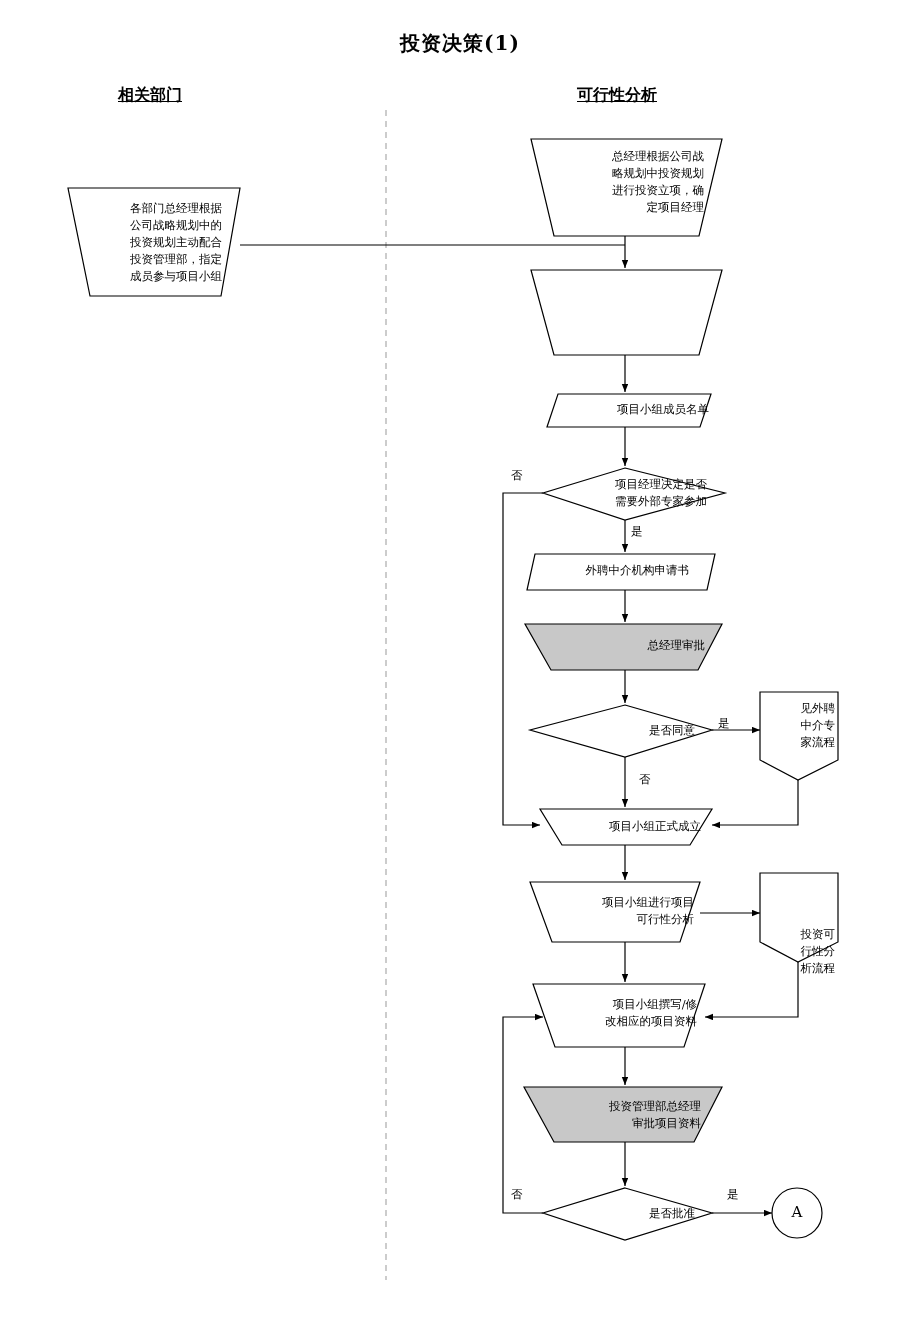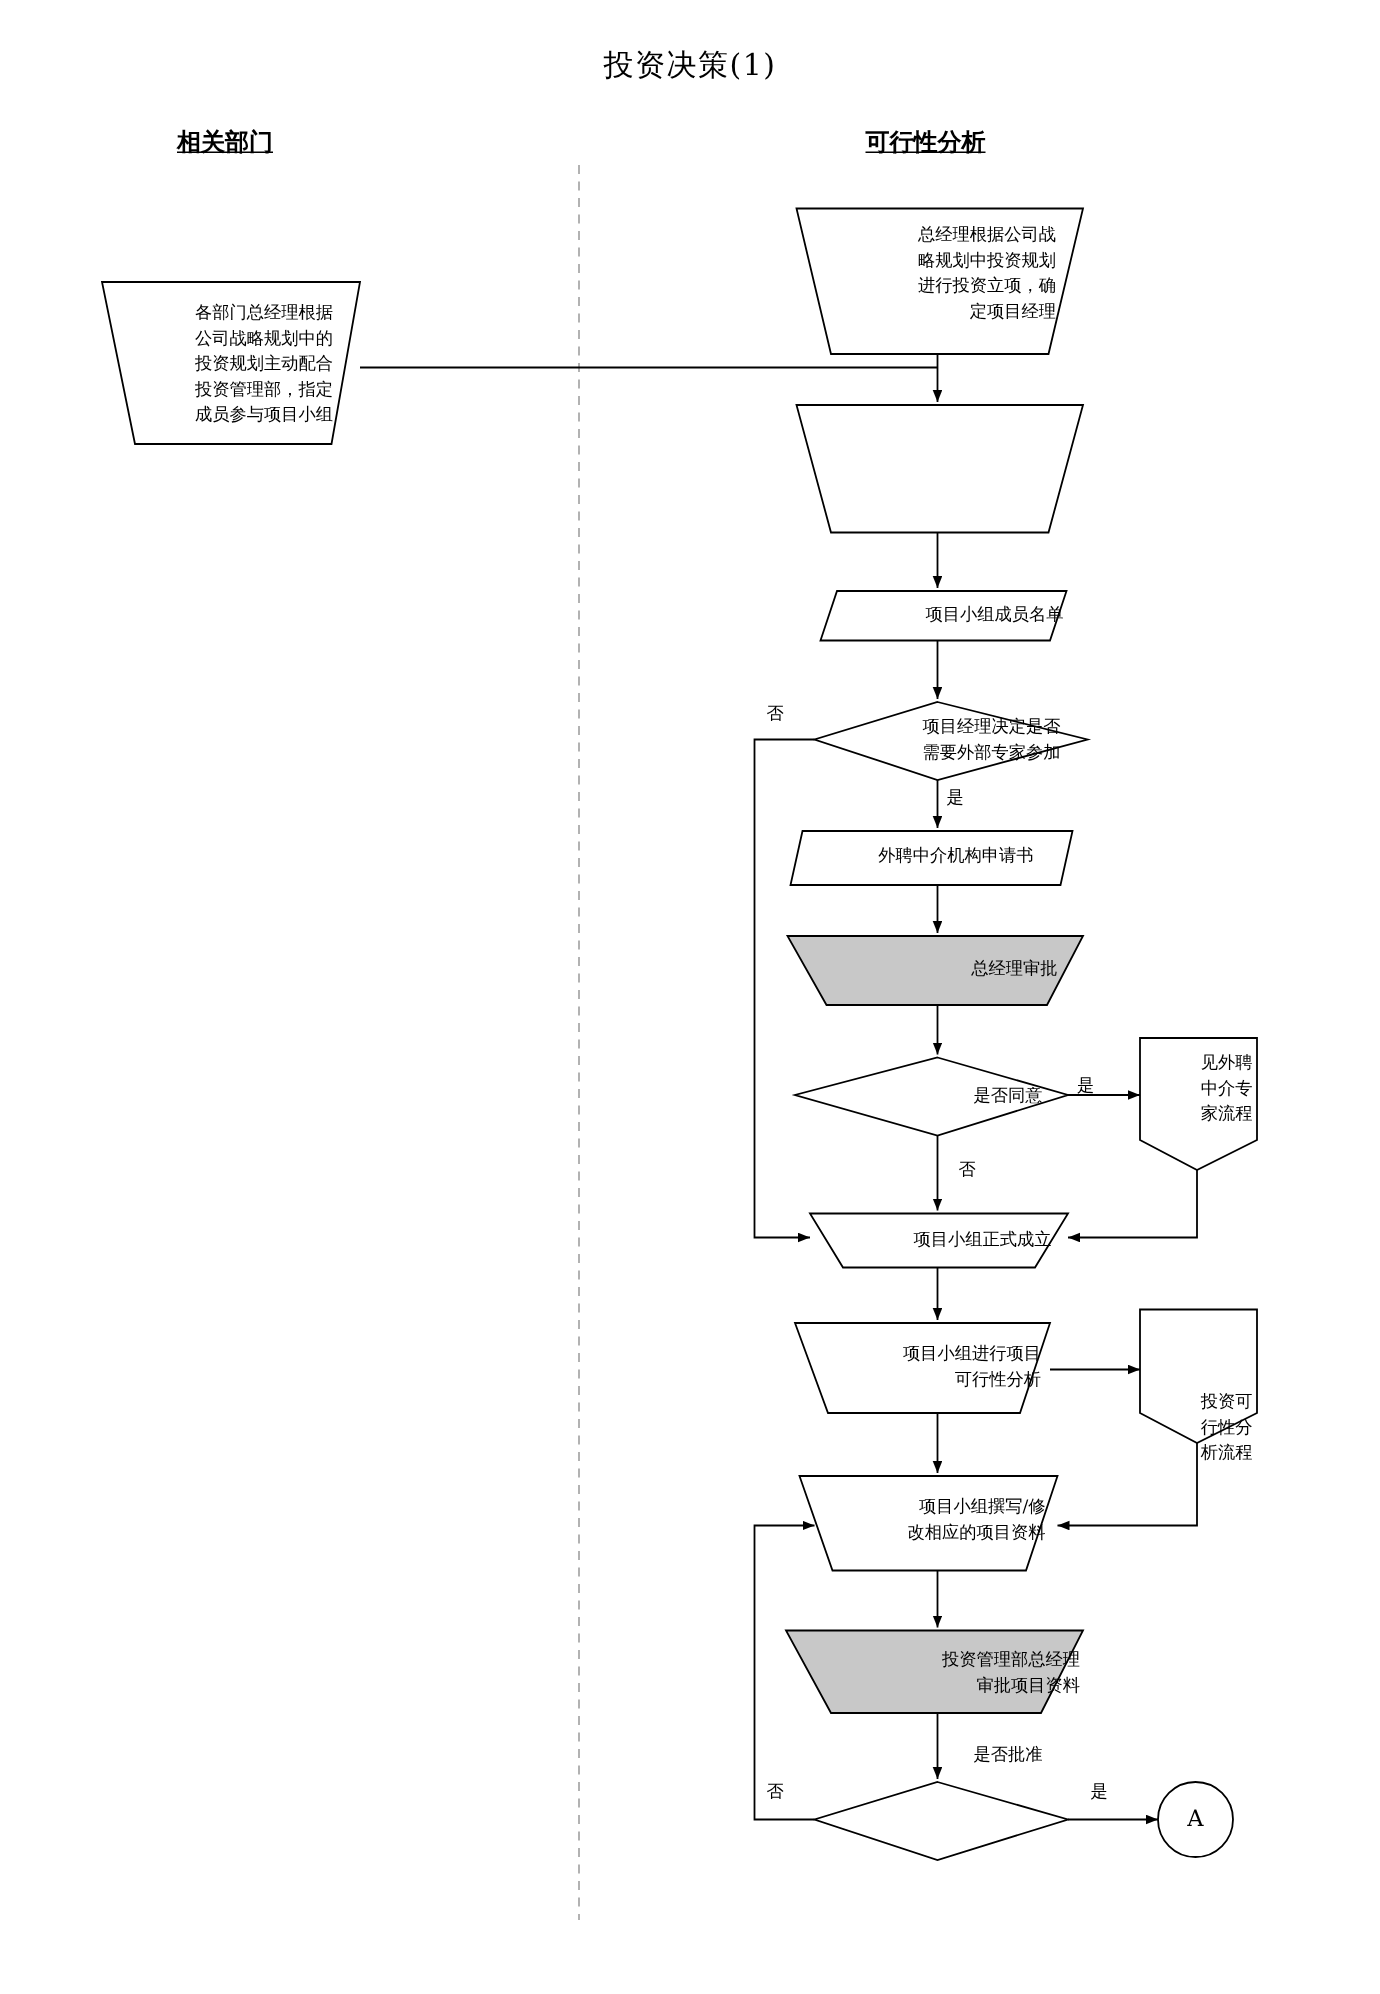--- a/index.html
+++ b/index.html
@@ -25,21 +25,21 @@
     top: 0;
   }
   .page-title {
     position: absolute;
     top: 30px;
     left: 0;
     width: 920px;
     text-align: center;
     font-family: "DejaVu Serif", "Liberation Serif", serif;
     font-size: 20px;
-    font-weight: normal;
+    font-weight: bold;
     letter-spacing: 1px;
   }
   .lane-header {
     position: absolute;
     font-family: "DejaVu Serif", "Liberation Serif", serif;
     font-size: 16px;
     font-weight: bold;
     text-decoration: underline;
     white-space: nowrap;
   }
@@ -199,24 +199,24 @@
   <div class="node-label" style="left:538px; top:894px; width:156px;">项目小组进行项目
 可行性分析</div>
 
   <div class="node-label" style="left:763px; top:882px; width:72px;margin-top:44px;">投资可
 行性分
 析流程</div>
 
   <div class="node-label" style="left:541px; top:996px; width:156px;">项目小组撰写/修
 改相应的项目资料</div>
 
-  <div class="node-label" style="left:564px; top:1098px; width:156px;">投资管理部总经理
+  <div class="node-label" style="left:545px; top:1098px; width:156px;">投资管理部总经理
 审批项目资料</div>
 
-  <div class="node-label" style="left:555px; top:1161px; width:140px;">是否批准</div>
+  <div class="node-label" style="left:555px; top:1205px; width:140px;">是否批准</div>
 
   <div class="connector-letter" style="left:772px; top:1203px; width:50px;">A</div>
 
   <div class="edge-label" style="left:511px; top:468px;">否</div>
   <div class="edge-label" style="left:631px; top:524px;">是</div>
   <div class="edge-label" style="left:718px; top:716px;">是</div>
   <div class="edge-label" style="left:639px; top:772px;">否</div>
   <div class="edge-label" style="left:511px; top:1187px;">否</div>
   <div class="edge-label" style="left:727px; top:1187px;">是</div>
 

